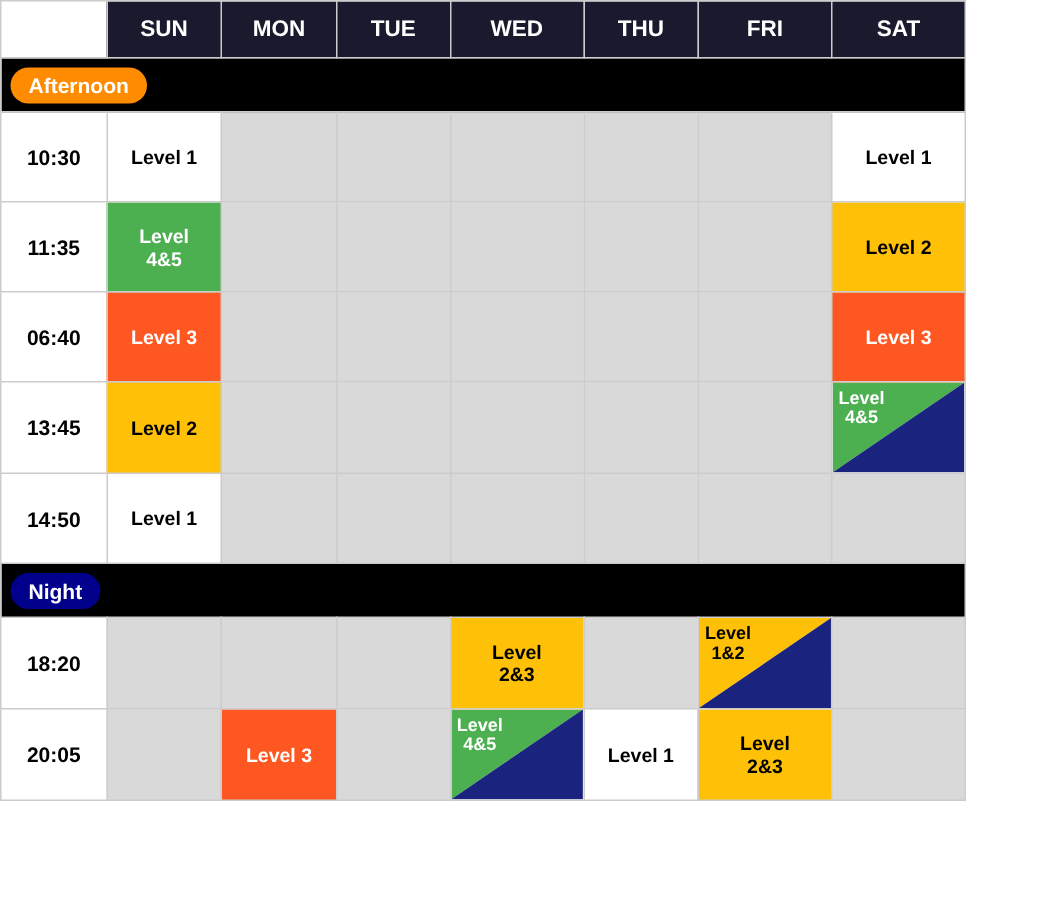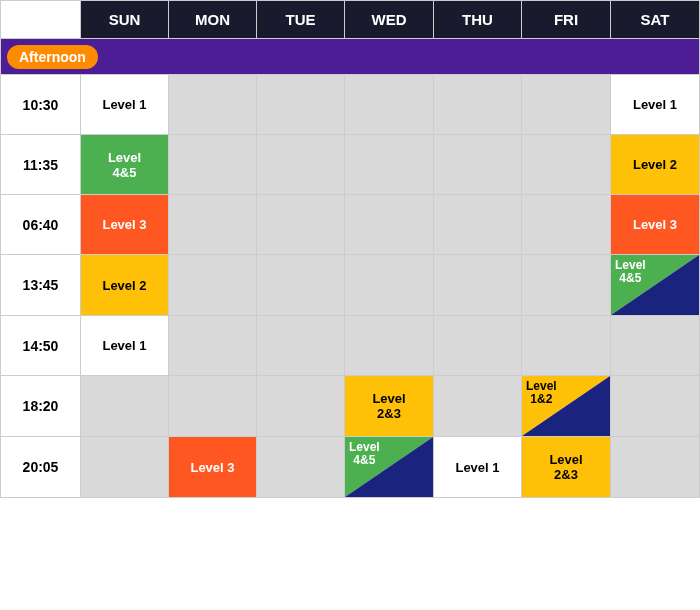--- a/index.html
+++ b/index.html
@@ -1,19 +1,19 @@
 <!DOCTYPE html>
 <html><head>
   <meta charset="utf-8">
   <style>
     * { box-sizing: border-box; margin: 0; padding: 0; }
     body { font-family: Arial, sans-serif; background: #fff; width: 700px; }
 
     .schedule-table {
-      width: 700px;
+      width: 644px;
       border-collapse: collapse;
     }
 
     .schedule-table th, .schedule-table td {
       border: 1px solid #ccc;
       text-align: center;
       vertical-align: middle;
       padding: 0;
     }
 
@@ -33,21 +33,21 @@
     .time-col {
       width: 80px;
       font-weight: bold;
       font-size: 14px;
       background: #fff;
       color: #000000;
       height: 60px;
     }
 
     .section-label-row td {
-      background: #4c1d95;
+      background: #000000;
       border: 1px solid #ccc;
       height: 36px;
       text-align: left;
       padding-left: 6px;
       margin-left: 36px;
     }
 
     .section-badge {
       display: inline-block;
       padding: 4px 12px;
@@ -187,20 +187,25 @@
       <td class="time-col">14:50</td>
       <td style="background:#fff; font-weight:bold; font-size:13px; height:60px;">Level 1</td>
       <td class="empty-gray"></td>
       <td class="empty-gray"></td>
       <td class="empty-gray"></td>
       <td class="empty-gray"></td>
       <td class="empty-gray"></td>
       <td class="empty-gray"></td>
     </tr>
 
+    <tr class="section-label-row">
+      <td colspan="8">
+        <span class="section-badge night-badge">Night</span>
+      </td>
+    </tr>
 
     <tr>
       <td class="time-col">18:20</td>
       <td class="empty-gray"></td>
       <td class="empty-gray"></td>
       <td class="empty-gray"></td>
       <td style="background:#ffc107; color:#000; font-weight:bold; font-size:13px; height:60px;">Level<br>2&amp;3</td>
       <td class="empty-gray"></td>
 
       <td style="padding:0; height:60px;">

